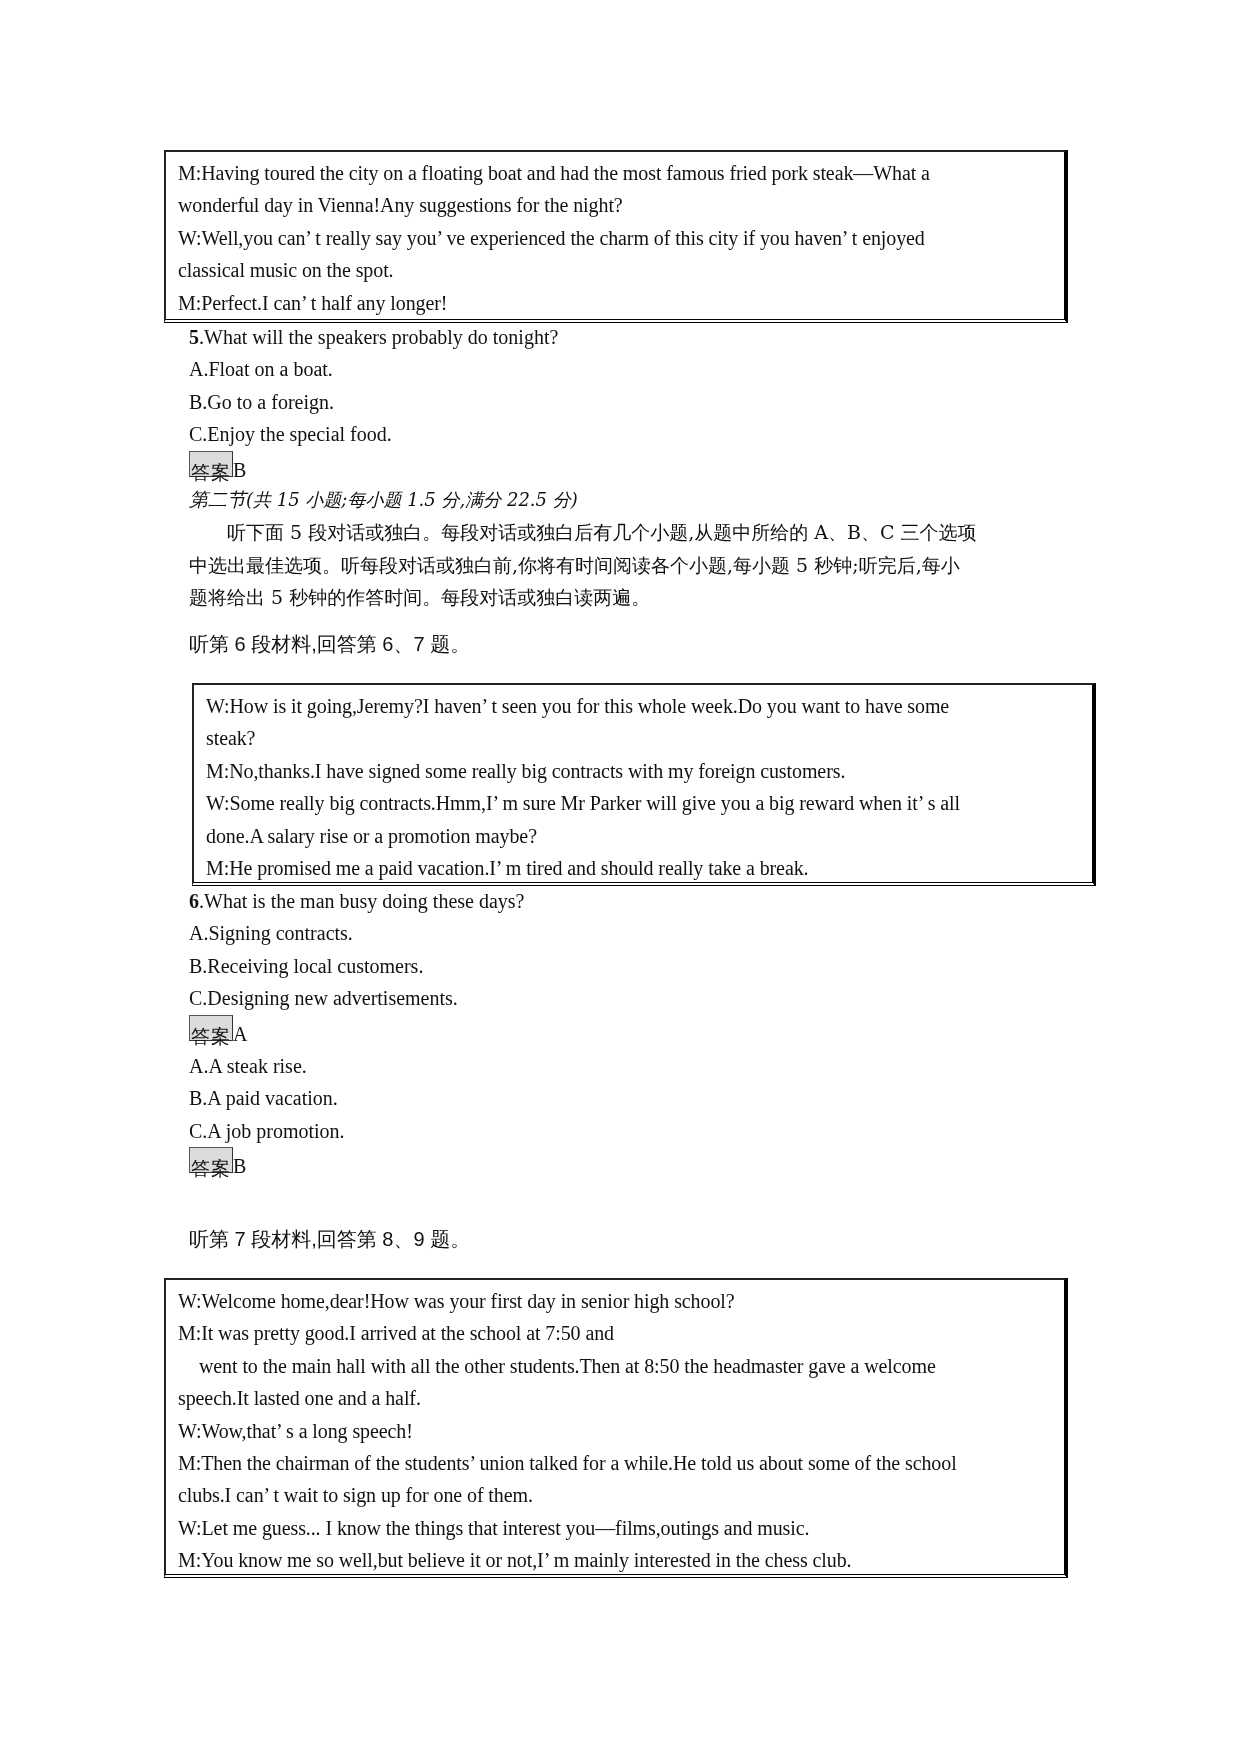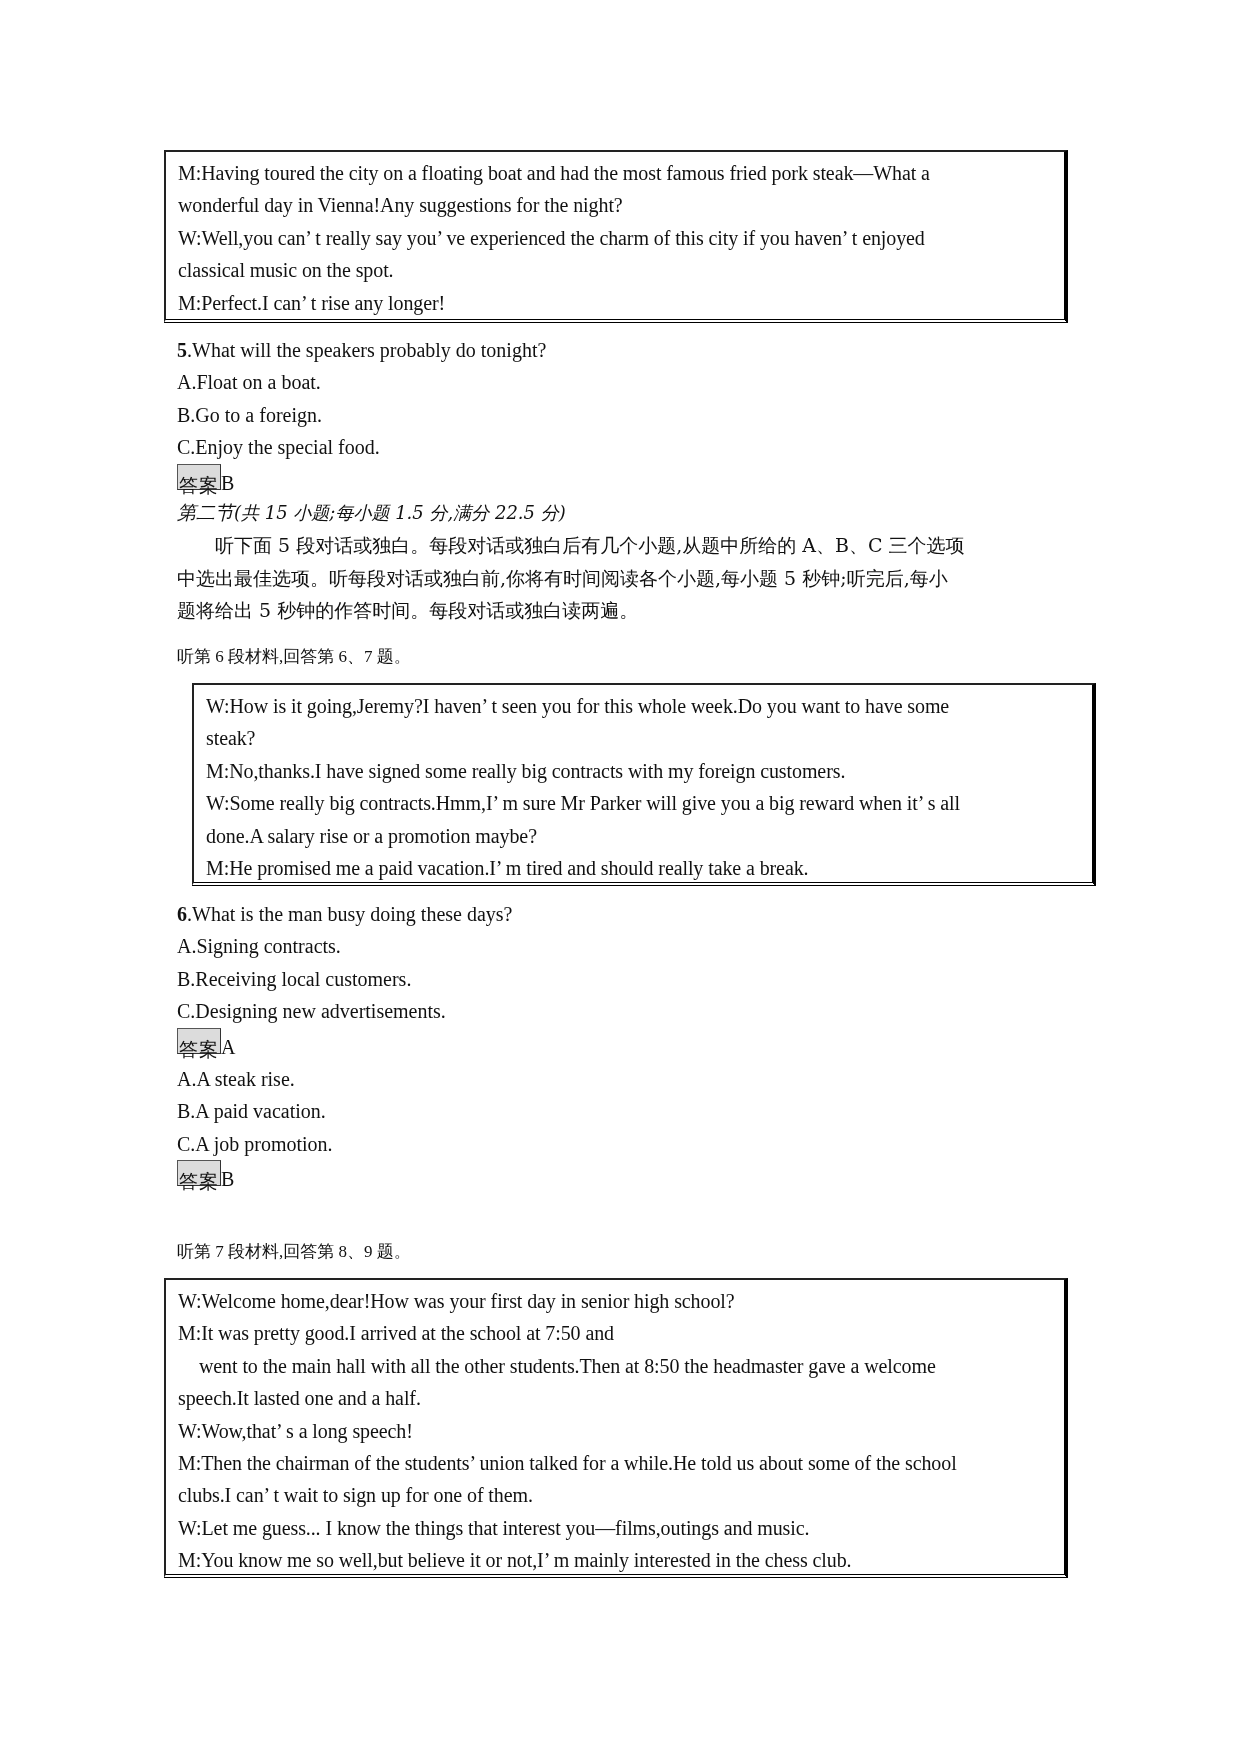--- a/index.html
+++ b/index.html
@@ -15,49 +15,49 @@
     border-right: 4px solid #000; border-bottom: 4px double #000;
     box-sizing: border-box;
     padding: 5px 12px 8px 12px;
     background: #fff;
   }
   .line {
     font-size: 20px; line-height: 32.4px; white-space: nowrap;
     letter-spacing: -0.1px;
   }
   .indent { padding-left: 21px; }
-  .block { position: absolute; left: 177px; margin-top: 13px; }
+  .block { position: absolute; left: 189px; }
   .row { font-size: 20px; line-height: 32.4px; white-space: nowrap; }
   .qnum { font-weight: bold; }
   .ans-badge {
     display: inline-block; background: #dcdcdc;
     border: 1px solid #555; border-right-color: #333; border-bottom-color: #333;
     font-family: "DejaVu Sans", "Liberation Sans", sans-serif;
     font-size: 19px; line-height: 24px; padding: 8px 1px; height: 26px;
     box-sizing: border-box; vertical-align: -2px; letter-spacing: 1px;
   }
   .ans-val { font-size: 20px; }
   .sec-title { font-size: 19px; line-height: 32.4px; white-space: nowrap; font-style: italic; }
   .sec-title .sec-head { font-family: "DejaVu Sans", "Liberation Sans", sans-serif; font-weight: normal; }
   .sec-title .sec-rest { font-family: "DejaVu Serif", "Liberation Serif", serif; font-size: 18px; }
   .para { font-family: "DejaVu Serif", "Liberation Serif", serif; font-size: 19px; line-height: 32.4px; width: 890px; }
   .para .p-line { white-space: nowrap; }
-  .heading { font-family: Liberation Serif, serif; font-size: 17px; line-height: 32px; white-space: nowrap; }
+  .heading { font-family: Liberation Sans, sans-serif; font-size: 20px; line-height: 32px; white-space: nowrap; }
 </style>
 </head>
 <body>
 
 <div class="page">
 
   <div class="box" style="top:150px; height:173px;">
     <div class="line">M:Having toured the city on a floating boat and had the most famous fried pork steak—What a</div>
     <div class="line">wonderful day in Vienna!Any suggestions for the night?</div>
     <div class="line">W:Well,you can’ t really say you’ ve experienced the charm of this city if you haven’ t enjoyed</div>
     <div class="line">classical music on the spot.</div>
-    <div class="line">M:Perfect.I can’ t rise any longer!</div>
+    <div class="line">M:Perfect.I can’ t half any longer!</div>
   </div>
 
   <div class="block" style="top:321px;">
     <div class="row"><span class="qnum">5</span><span>.What will the speakers probably do tonight?</span></div>
     <div class="row">A.Float on a boat.</div>
     <div class="row">B.Go to a foreign.</div>
     <div class="row">C.Enjoy the special food.</div>
     <div class="row"><span class="ans-badge">答案</span><span class="ans-val">B</span></div>
   </div>
 

